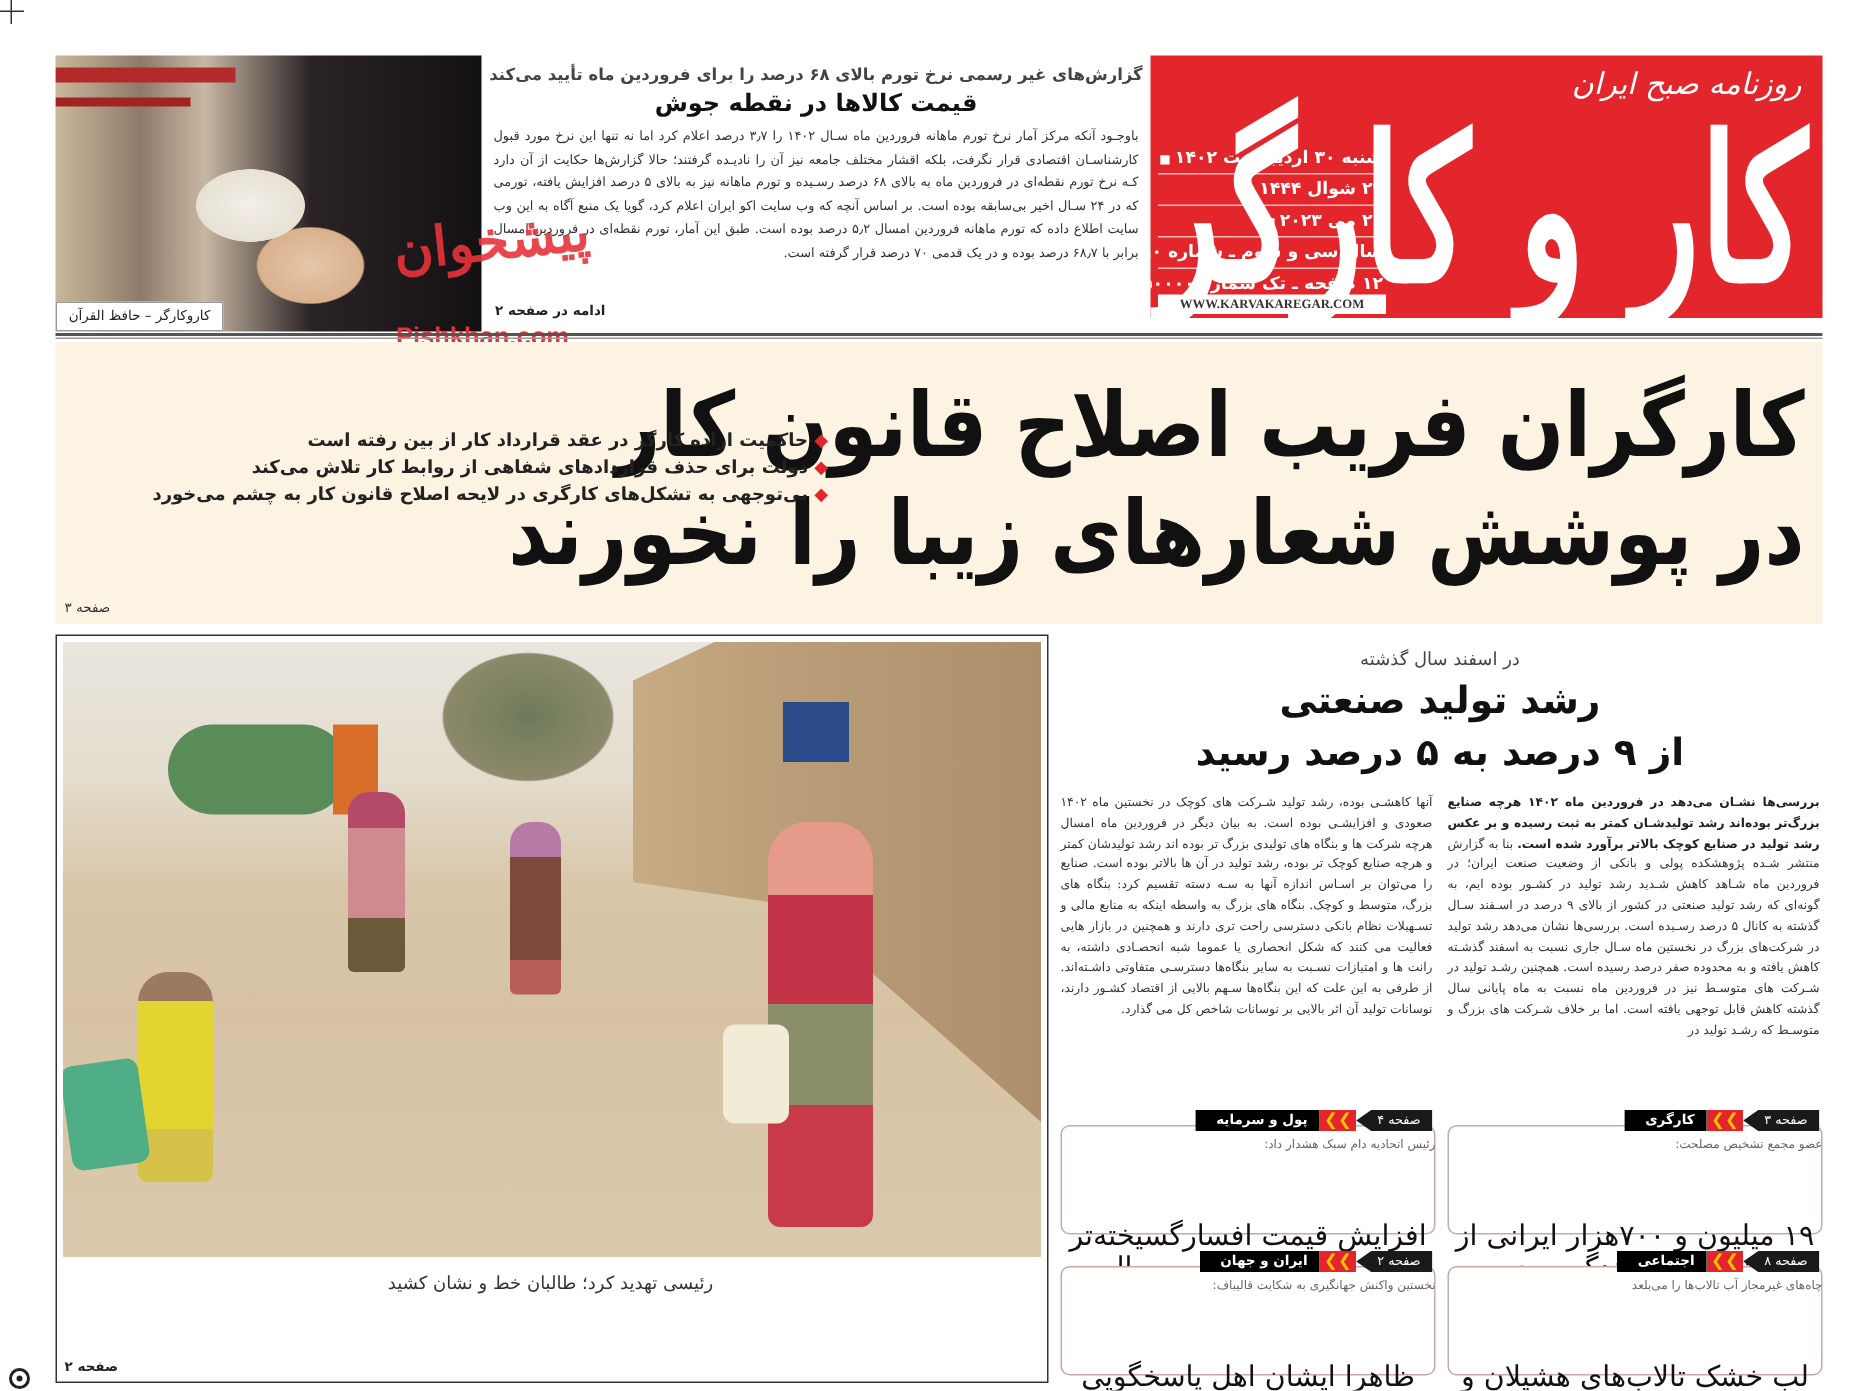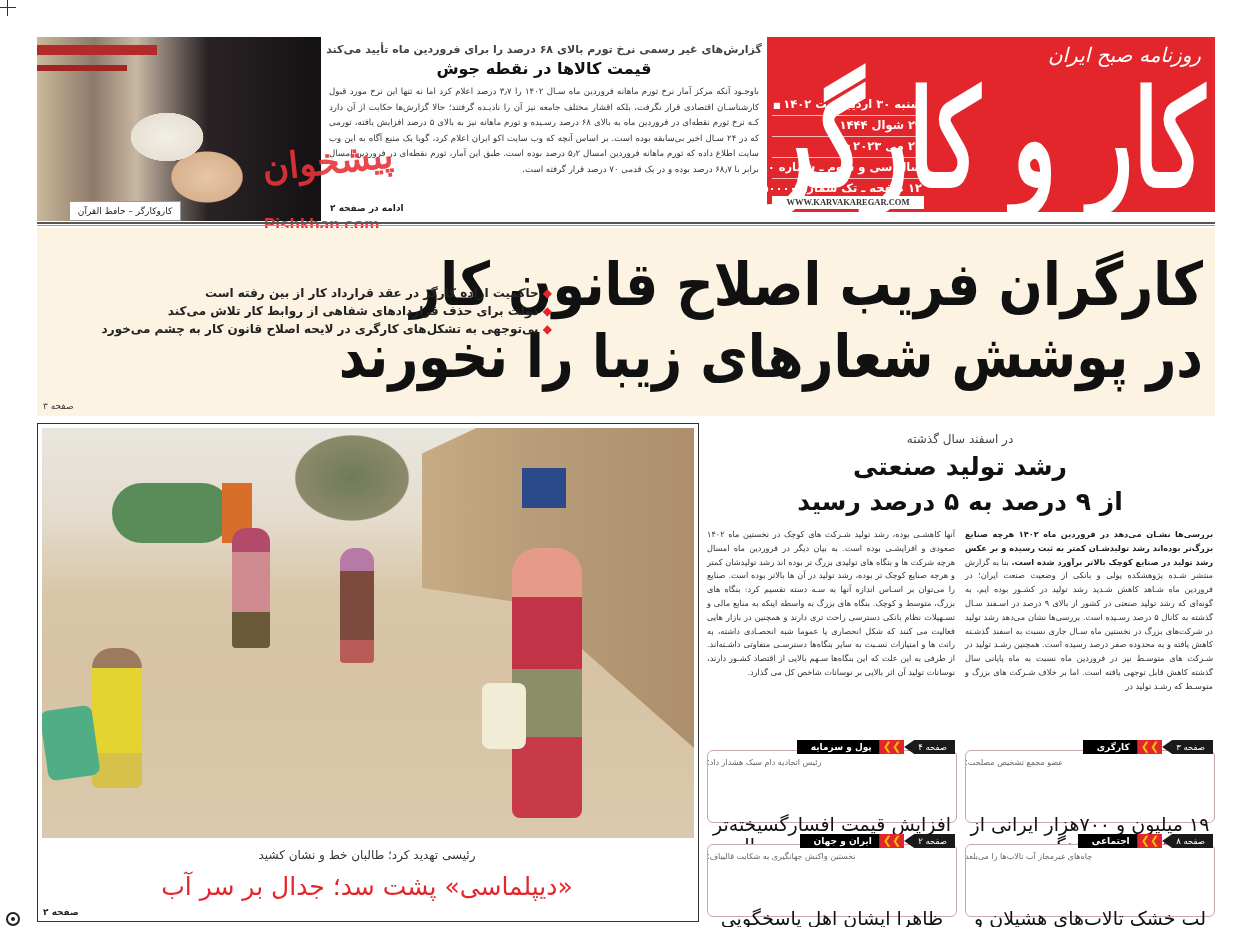--- a/index.html
+++ b/index.html
@@ -26,21 +26,21 @@
   .mast-url { left: 5px; top: 159px; width: 152px; height: 13px; background: #fff; color: #333; font-family: "Liberation Serif", serif; font-weight: bold; font-size: 8.5px; text-align: center; line-height: 13px; }
 
   
   .top-photo { left: 37px; top: 37px; width: 284px; height: 184px; overflow: hidden;
     background:
       radial-gradient(ellipse 60px 40px at 130px 100px, #f2efe8 0%, #e7e1d4 60%, transparent 61%),
       radial-gradient(ellipse 70px 50px at 170px 140px, #e5c7a8 0%, #d9b18e 50%, transparent 52%),
       linear-gradient(90deg, #c9b89a 0%, #8e7a6a 20%, #c8b7a3 35%, #2a2326 60%, #141113 100%); }
   .top-photo .shelf { left: 0; top: 8px; width: 120px; height: 10px; background: #b22a2a; }
   .top-photo .shelf2 { left: 0; top: 28px; width: 90px; height: 6px; background: #a32323; }
-  .top-photo .caption { left: 0; bottom: 0; width: 112px; height: 20px; background: #fff; border: 1px solid #999; font-size: 9px; line-height: 18px; text-align: center; color: #222; margin-left: 32px; }
+  .top-photo .caption { left: 0; bottom: 0; width: 112px; height: 20px; background: #fff; border: 1px solid #999; font-size: 9px; line-height: 18px; text-align: center; color: #222; }
 
   .top-article { left: 325px; top: 42px; width: 438px; }
   .top-kicker { text-align: center; font-size: 11px; font-weight: bold; color: #444; line-height: 16px; }
   .top-title { text-align: center; font-size: 16px; font-weight: bold; color: #111; line-height: 22px; }
   .top-body { font-family: "DejaVu Serif", serif; font-size: 8.6px; color: #333; line-height: 15.5px; text-align: justify; margin-top: 4px; padding: 0 4px; }
   .top-cont { left: 330px; top: 203px; font-size: 9px; font-weight: bold; color: #222; }
 
   .watermark-fa { left: 262px; top: 140px; color: #e8333a; font-family: "DejaVu Serif", serif; font-weight: bold; font-size: 36px; transform: rotate(-6deg); opacity: 0.9; }
   .watermark-en { left: 264px; top: 215px; color: #e8333a; font-family: "Liberation Sans", sans-serif; font-size: 17px; font-weight: bold; }
 
@@ -84,21 +84,21 @@
   .ind-col-left { left: 707px; }
   .ind-lead { font-weight: bold; color: #222; font-family: "DejaVu Sans", sans-serif; }
 
   
   .teaser { width: 250px; height: 85px; }
   .teaser .frame { left: 0; top: 12px; width: 250px; height: 73px; border: 1px solid #c9a8a8; border-radius: 6px; background: #fff; }
   .teaser .tab { right: 2px; top: 2px; height: 14px; display: flex; flex-direction: row-reverse; align-items: stretch; }
   .teaser .tab .cat { background: #000000; color: #fff; font-size: 9px; font-weight: bold; line-height: 14px; padding: 0 8px 0 14px; clip-path: polygon(0 0, 100% 0, 100% 100%, 0 100%); }
   .teaser .tab .chev { background: #e3262b; color: #f2c200; font-size: 11px; font-weight: bold; line-height: 14px; padding: 0 3px; }
   .teaser .tab .pg { background: #1a1a1a; color: #fff; font-size: 8.5px; line-height: 14px; padding: 0 8px 0 14px; clip-path: polygon(10px 0, 100% 0, 100% 100%, 10px 100%, 0 50%); }
-  .teaser .tk { left: 0; top: 20px; width: 250px; text-align: left; font-size: 8px; color: #666; }
+  .teaser .tk { left: 0; top: 20px; width: 250px; text-align: right; font-size: 8px; color: #666; }
   .teaser .tt { left: 0; top: 34px; width: 250px; text-align: center; font-size: 19px; color: #111; line-height: 21px; margin-top: 42px; }
 
   .t1 { left: 965px; top: 738px; }
   .t2 { left: 707px; top: 738px; }
   .t3 { left: 965px; top: 832px; }
   .t4 { left: 707px; top: 832px; }
 </style>
 </head>
 <body>
 
@@ -154,21 +154,20 @@
     <div class="abs mp-truck"></div>
     <div class="abs mp-drum"></div>
     <div class="abs girl4"></div>
     <div class="abs girl3"></div>
     <div class="abs girl1"></div>
     <div class="abs jug1"></div>
     <div class="abs girl2"></div>
     <div class="abs jug2"></div>
   </div>
   <div class="abs photo-kicker rtl">رئیسی تهدید کرد؛ طالبان خط و نشان کشید</div>
-  <div class="abs photo-title rtl">«دیپلماسی» پشت سد؛ جدال بر سر آب</div>
   <div class="abs photo-page rtl">صفحه ۲</div>
 </div>
 
 <div class="abs ind-kicker rtl">در اسفند سال گذشته</div>
 <div class="abs ind-title1 rtl">رشد تولید صنعتی</div>
 <div class="abs ind-title2 rtl">از ۹ درصد به ۵ درصد رسید</div>
 <div class="abs ind-col ind-col-right rtl">
   <span class="ind-lead">بررسی‌ها نشـان می‌دهد در فروردین ماه ۱۴۰۲ هرچه صنایع بزرگ‌تر بوده‌اند رشد تولیدشـان کمتر به ثبت رسیده و بر عکس رشد تولید در صنایع کوچک بالاتر برآورد شده است.</span>
   <span>بنا به گزارش منتشر شـده پژوهشکده پولی و بانکی از وضعیت صنعت ایران؛ در فروردین ماه شـاهد کاهش شـدید رشد تولید در کشـور بوده ایم، به گونه‌ای که رشد تولید صنعتی در کشور از بالای ۹ درصد در اسـفند سـال گذشته به کانال ۵ درصد رسـیده است. بررسی‌ها نشان می‌دهد رشد تولید در شرکت‌های بزرگ در نخستین ماه سـال جاری نسبت به اسفند گذشـته کاهش یافته و به محدوده صفر درصد رسیده است. همچنین رشـد تولید در شـرکت های متوسـط نیز در فروردین ماه نسبت به ماه پایانی سال گذشته کاهش قابل توجهی یافته است. اما بر خلاف شـرکت های بزرگ و متوسـط که رشـد تولید در</span>
 </div>

